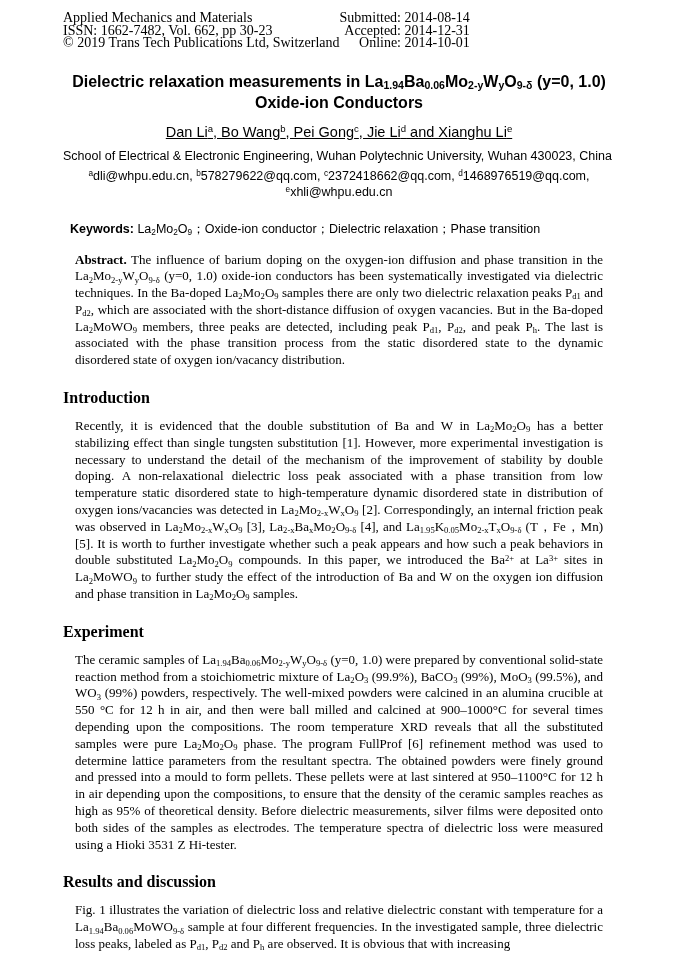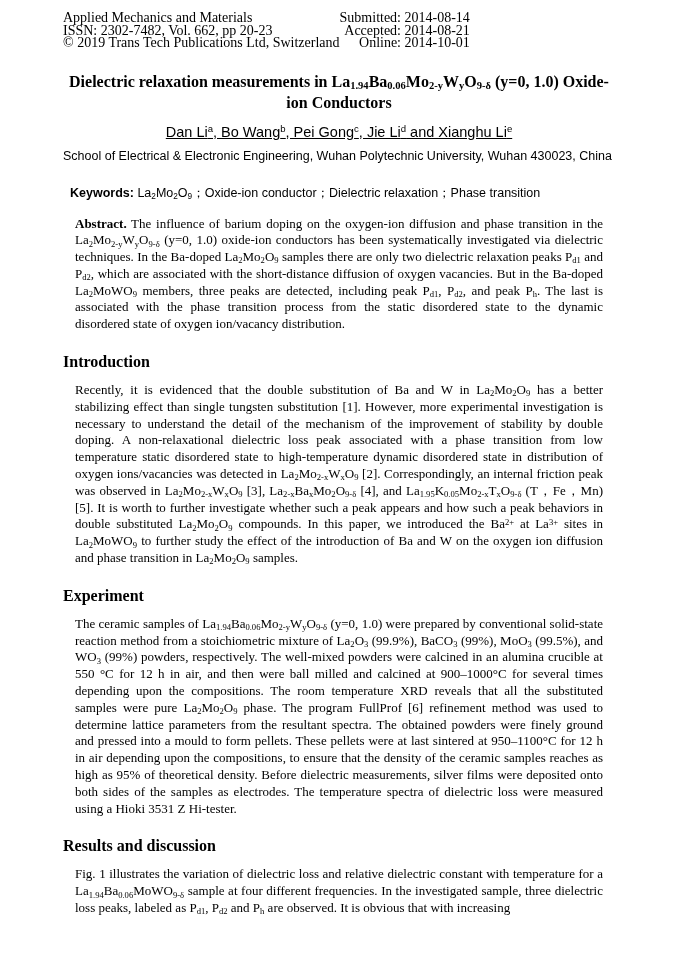--- a/index.html
+++ b/index.html
@@ -16,21 +16,21 @@
     display: flex; 
     font-size: 14px; line-height: 12.5px;
     font-family: "Liberation Serif", serif;
   }
   .jheader .right { text-align: right; }
 
   
   .title {
     margin: 21px auto 0 auto;
     text-align: center;
-    font-family: Liberation Serif, serif;
+    font-family: Liberation Sans, sans-serif;
     font-weight: bold;
     font-size: 16px; line-height: 21px;
     max-width: 560px;
   }
   .authors {
     margin-top: 10px;
     text-align: center;
     font-family: "Liberation Sans", sans-serif;
     font-size: 14.5px; line-height: 18px; text-decoration: underline;
   }
@@ -78,36 +78,40 @@
   sup { top: -0.45em; }
 </style>
 </head>
 <body>
 
 <div class="page">
 
   <div class="jheader">
     <div class="left">
       <div>Applied Mechanics and Materials</div>
-      <div>ISSN: 2302-7482, Vol. 662, pp 20-23</div>
+      <div>ISSN: 1662-7482, Vol. 662, pp 30-23</div>
       <div>© 2019 Trans Tech Publications Ltd, Switzerland</div>
     </div>
     <div class="right">
       <div>Submitted: 2014-08-14</div>
-      <div>Accepted: 2014-08-21</div>
+      <div>Accepted: 2014-12-31</div>
       <div>Online: 2014-10-01</div>
     </div>
   </div>
 
   <h1 class="title">Dielectric relaxation measurements in La<sub>1.94</sub>Ba<sub>0.06</sub>Mo<sub>2-y</sub>W<sub>y</sub>O<sub>9-δ</sub> (y=0, 1.0) Oxide-ion Conductors</h1>
 
   <div class="authors">Dan Li<sup>a</sup>, Bo Wang<sup>b</sup>, Pei Gong<sup>c</sup>, Jie Li<sup>d</sup> and Xianghu Li<sup>e</sup></div>
 
   <div class="affiliation">School of Electrical &amp; Electronic Engineering, Wuhan Polytechnic University, Wuhan 430023, China</div>
 
+  <div class="emails">
+    <div><sup>a</sup>dli@whpu.edu.cn, <sup>b</sup>578279622@qq.com, <sup>c</sup>2372418662@qq.com, <sup>d</sup>1468976519@qq.com,</div>
+    <div><sup>e</sup>xhli@whpu.edu.cn</div>
+  </div>
 
   <div class="keywords">
     <span class="kw-label">Keywords:</span><span> La<sub>2</sub>Mo<sub>2</sub>O<sub>9</sub>；Oxide-ion conductor；Dielectric relaxation；Phase transition</span>
   </div>
 
   <p class="abstract">
     <span class="abs-label">Abstract.</span><span> The influence of barium doping on the oxygen-ion diffusion and phase transition in the La<sub>2</sub>Mo<sub>2-y</sub>W<sub>y</sub>O<sub>9-δ</sub> (y=0, 1.0) oxide-ion conductors has been systematically investigated via dielectric techniques. In the Ba-doped La<sub>2</sub>Mo<sub>2</sub>O<sub>9</sub> samples there are only two dielectric relaxation peaks P<sub>d1</sub> and P<sub>d2</sub>, which are associated with the short-distance diffusion of oxygen vacancies. But in the Ba-doped La<sub>2</sub>MoWO<sub>9</sub> members, three peaks are detected, including peak P<sub>d1</sub>, P<sub>d2</sub>, and peak P<sub>h</sub>. The last is associated with the phase transition process from the static disordered state to the dynamic disordered state of oxygen ion/vacancy distribution.</span>
   </p>
 
   <section>

